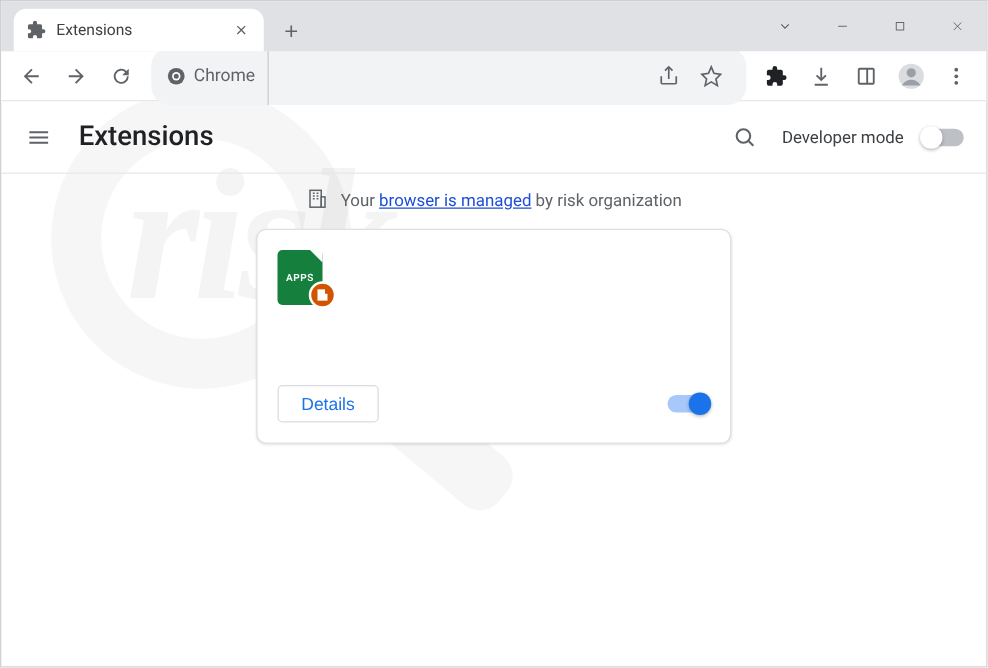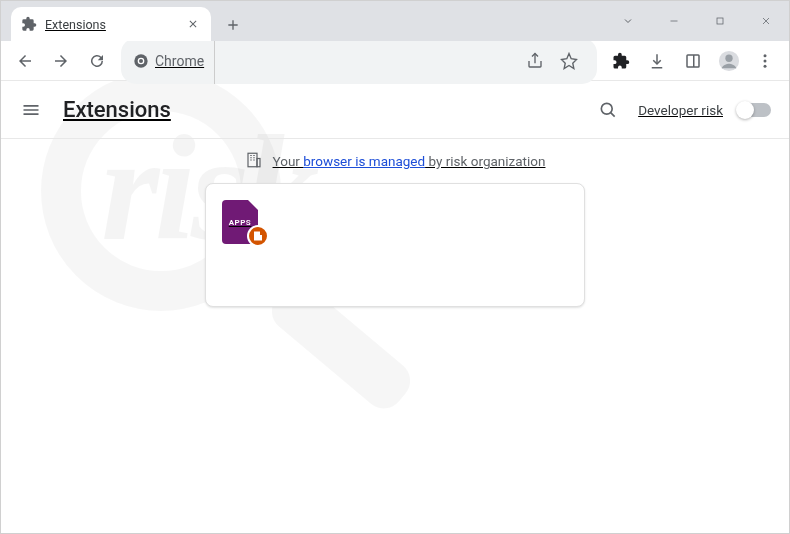--- a/index.html
+++ b/index.html
@@ -132,21 +132,21 @@
     box-shadow: 0 1px 2px rgba(60,64,67,.15);
     padding: 16px;
   }
   .ext-card-top {
     display: flex; gap: 16px; min-height: 90px;
   }
   .ext-icon {
     width: 40px; height: 40px; position: relative;
   }
   .apps-tile {
-    width: 36px; height: 44px; background: #701a75;
+    width: 36px; height: 44px; background: #15803d;
     border-radius: 4px; position: relative;
     display:flex; align-items:center; justify-content:center;
   }
   .apps-tile::before{
     content:""; position:absolute; top:0; right:0;
     border-style: solid; border-width: 0 10px 10px 0;
     border-color: transparent #fff transparent transparent;
   }
   .apps-text{ color:#fff; font-size:8px; font-weight:600; letter-spacing:.5px;}
   .policy-badge {
@@ -190,21 +190,21 @@
     position:absolute; left:-20px; top:-50px;
     width: 240px; height:240px; border: 40px solid rgba(0,0,0,0.035);
     border-radius: 50%;
   }
   .watermark .handle{
     position:absolute; left:200px; top:200px;
     width: 160px; height:50px; background: rgba(0,0,0,0.035);
     transform: rotate(40deg); border-radius: 20px;
   }
 
-  .content-layer{ position:relative; z-index:1;text-decoration:underline; }
+  .content-layer{ position:relative; z-index:1; }
 </style>
 </head>
 <body>
 
 <div class="watermark">
   <div class="lens"></div>
     <div class="handle"></div>
   <div class="risk"><span>risk</span><span style="font-size:90px;">.com</span></div>
 </div>
 
@@ -338,21 +338,21 @@
         </svg>
   </div>
   <div class="ext-title">Extensions</div>
   <div class="ext-header-right">
     <div class="tbtn">
           <svg viewBox="0 0 24 24" width="20" height="20" fill="none" stroke="#5f6368" stroke-width="2">
             <circle cx="10.5" cy="10.5" r="6.5"></circle>
             <line x1="20" y1="20" x2="15.2" y2="15.2"></line>
           </svg>
         </div>
-    <span class="devmode-label">Developer risk</span>
+    <span class="devmode-label">Developer mode</span>
     <div class="switch">
           <div class="knob"></div>
         </div>
   </div>
 </div>
 
 <div class="managed-banner">
   <span>
     <svg viewBox="0 0 24 24" width="18" height="18" fill="none" stroke="#5f6368" stroke-width="1.6">
           <rect x="4" y="3" width="12" height="18"></rect>
@@ -378,15 +378,21 @@
               <span class="apps-text">APPS</span>
             </div>
         <div class="policy-badge">
           <svg viewBox="0 0 24 24" width="12" height="12" fill="#fff">
                 <rect x="4" y="3" width="12" height="18"></rect>
                 <rect x="16" y="10" width="4" height="11"></rect>
               </svg>
         </div>
       </div>
     </div>
+    <div class="ext-card-bottom">
+      <button class="details-btn">Details</button>
+      <div class="switch on">
+            <div class="knob"></div>
+          </div>
+    </div>
   </div>
 </div>
 </div>
 
 </body></html>

